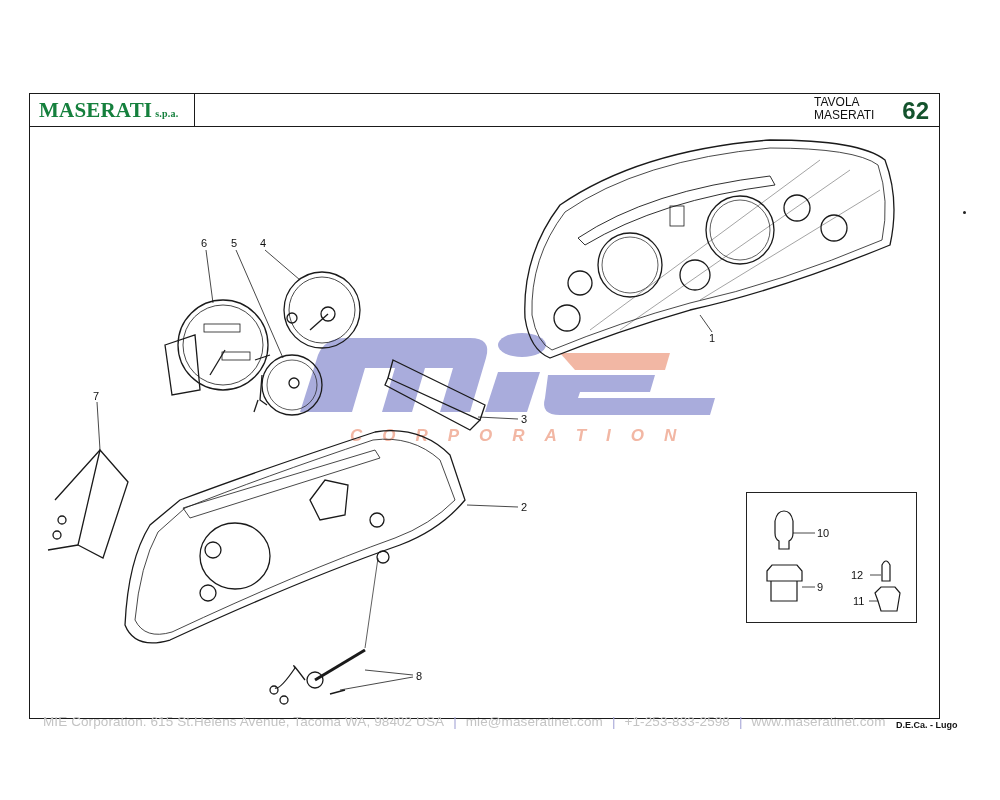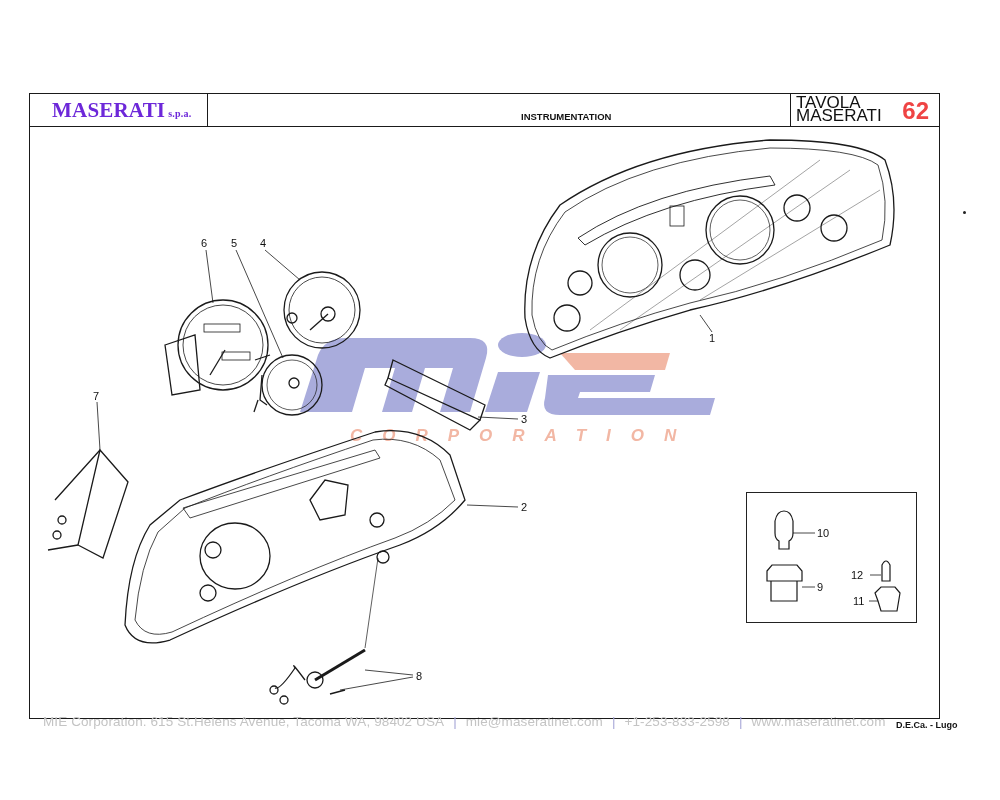--- a/index.html
+++ b/index.html
@@ -1,44 +1,43 @@
 <!DOCTYPE html>
 <html><head>
 <meta charset="utf-8">
 <style>
   html, body { margin: 0; padding: 0; background: #ffffff; }
   body { width: 1000px; height: 800px; position: relative; overflow: hidden; font-family: "Liberation Sans", sans-serif; }
   .sheet { position: absolute; left: 29px; top: 93px; width: 911px; height: 626px; border: 1.5px solid #1a1a1a; box-sizing: border-box; }
   .hdr { position: absolute; left: 0; top: 0; width: 100%; height: 33px; border-bottom: 1.5px solid #1a1a1a; box-sizing: border-box; }
   .hcell { position: absolute; top: 0; height: 100%; box-sizing: border-box; border-right: 1.5px solid #1a1a1a; }
-  .brand { left: 13px; width: 165px; font-family: "Liberation Serif", serif; font-weight: bold; font-size: 21px; padding: 4px 0 0 9px; color: #6d28d9; letter-spacing: 0.2px; }
+  .brand { left: 0; width: 165px; font-family: "Liberation Serif", serif; font-weight: bold; font-size: 21px; padding: 4px 0 0 9px; color: #15803d; letter-spacing: 0.2px; }
   .brand small { font-size: 10px; font-weight: bold; margin-left: 3px; }
   .it { left: 165px; width: 314px; font-size: 9.5px; font-weight: bold; padding: 17px 0 0 16px; color: #111; }
   .en { left: 479px; width: 282px; font-size: 9.5px; font-weight: bold; padding: 17px 0 0 12px; color: #111; }
   .tav { left: 761px; width: 148px; border-right: none; }
-  .tav .lbl { position: absolute; left: 5px; top: 2px; font-size: 17px; line-height: 13px; color: #111; }
-  .tav .num { position: absolute; right: 10px; top: 3px; font-size: 24px; font-weight: bold; color: #ef4444; }
+  .tav .lbl { position: absolute; left: 23px; top: 2px; font-size: 12px; line-height: 13px; color: #111; }
+  .tav .num { position: absolute; right: 10px; top: 3px; font-size: 24px; font-weight: bold; color: #14532d; }
   .drawing { position: absolute; left: 0; top: 0; }
   .callout { font-family: "Liberation Sans", sans-serif; font-size: 11px; fill: #111; }
   .inset { position: absolute; left: 746px; top: 492px; width: 171px; height: 131px; border: 1.2px solid #222; box-sizing: border-box; }
   .wm { position: absolute; left: 0; top: 0; pointer-events: none; }
   .footer { position: absolute; left: 43px; top: 714px; font-size: 13.5px; color: #c4c4c4; white-space: nowrap; letter-spacing: 0.1px; }
   .footer .sep { color: #a8a8d8; margin: 0 9px; }
   .deca { position: absolute; left: 896px; top: 720px; font-size: 9px; font-weight: bold; color: #111; }
   .dot { position: absolute; left: 963px; top: 211px; width: 3px; height: 3px; background: #222; border-radius: 50%; }
 </style>
 </head>
 <body>
 
 <div class="sheet">
   <div class="hdr">
     <div class="hcell brand">
       <span>MASERATI</span><small>s.p.a.</small>
     </div>
-    <div class="hcell en">INSTRUMENTATION</div>
     <div class="hcell tav">
       <div class="lbl">
         <div>TAVOLA</div>
         <div>MASERATI</div>
       </div>
       <div class="num">62</div>
     </div>
   </div>
 </div>
 

